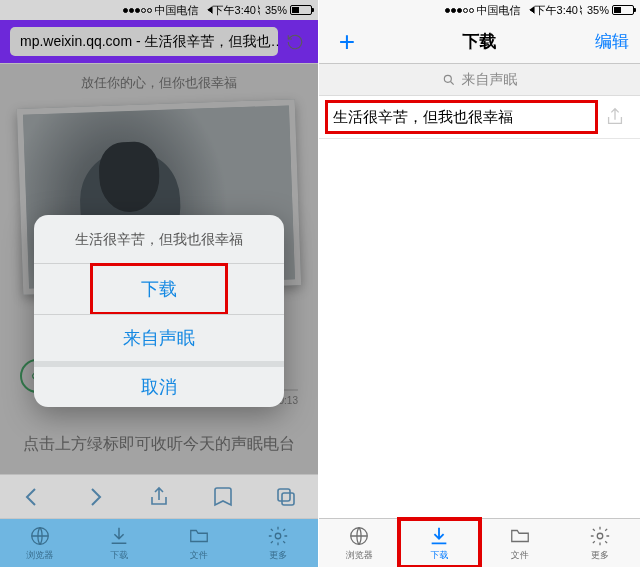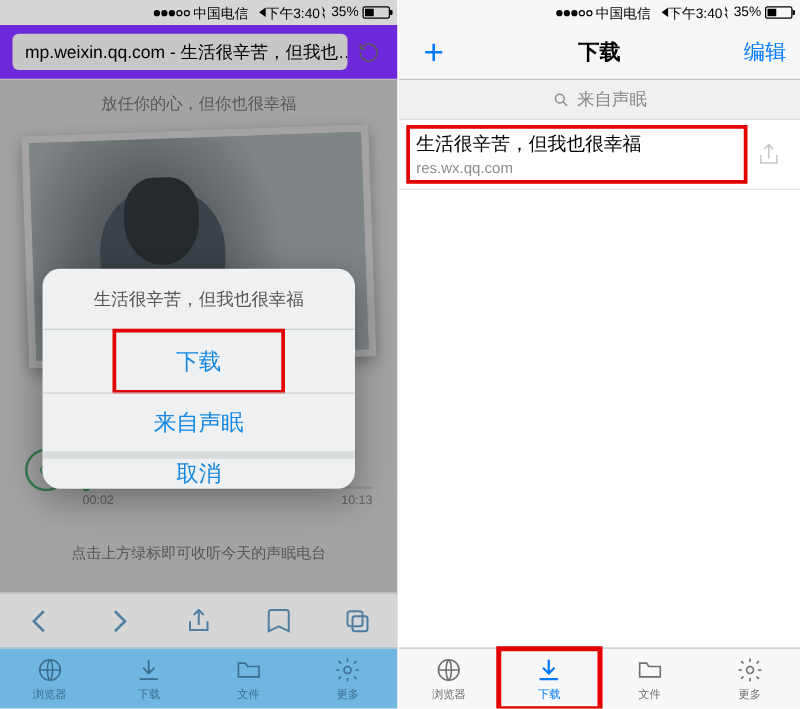--- a/index.html
+++ b/index.html
@@ -37,28 +37,28 @@
   .photo::after{content:"";position:absolute;left:28%;top:18%;width:60px;height:70px;background:#3a4248;border-radius:40% 40% 50% 50%;box-shadow:0 30px 0 20px #5d6a71}
   .badge{position:absolute;left:10px;bottom:6px;background:#e24a46;color:#fff;font-size:11px;padding:2px 6px;border-radius:2px}
   .audio{display:flex;align-items:center;gap:12px;margin:56px 20px 0}
   .aplay{width:34px;height:34px;border:2px solid #52c27b;border-radius:50%;display:flex;align-items:center;justify-content:center;color:#52c27b;font-size:15px}
   .ainfo{flex:1}
   .at{font-size:14px;color:#333}
   .as{font-size:11px;color:#9a9a9a;margin-top:2px}
   .prog{height:2px;background:#e3e3e3;margin:8px 0 4px;position:relative}
   .prog i{position:absolute;left:0;top:-2px;width:6px;height:6px;border-radius:50%;background:#52c27b}
   .times{display:flex;justify-content:space-between;font-size:10px;color:#9a9a9a}
-  .tip{font-size:12px;color:#8a8a8a;text-align:center;margin-top:28px}
+  .tip{font-size:16px;color:#8a8a8a;text-align:center;margin-top:28px}
   
   .mask{position:absolute;top:64px;left:0;right:0;bottom:49px;background:rgba(0,0,0,.22)}
   .sheet{position:absolute;left:34px;right:34px;top:215px;background:#eef0f1;border-radius:14px;overflow:hidden;box-shadow:0 8px 30px rgba(0,0,0,.35)}
   .sh-title{text-align:center;font-size:14px;color:#555;padding:16px 12px 14px;font-weight:500}
   .sh-div{height:1px;background:#cfd1d2}
   .sh-item{height:46px;display:flex;align-items:center;justify-content:center;font-size:18px;color:#1488e2}
-  .sh-cancel{height:30px;display:flex;align-items:center;justify-content:center;font-size:18px;color:#1488e2;border-top:6px solid #d9dcdd}
+  .sh-cancel{height:46px;display:flex;align-items:center;justify-content:center;font-size:18px;color:#1488e2;border-top:6px solid #d9dcdd}
   .hl-red{border:3px solid #e20000;margin:-1px 56px}
   
   .search{height:32px;margin:0;background:#f0f0f0;display:flex;align-items:center;justify-content:center;gap:6px;font-size:14px;color:#8a8a8a;border-bottom:1px solid #dcdcdc}
   .dlrow{display:flex;align-items:center;padding:10px 14px;border-bottom:1px solid #e6e6e6;position:relative}
   .dlrow .meta{flex:1}
   .dlt{font-size:15px;color:#000;font-weight:500}
   .dld{font-size:12px;color:#8e8e8e;margin-top:2px}
   .share{width:22px;height:22px;color:#c8c8c8}
   .hl-red2{position:absolute;left:6px;right:42px;top:4px;bottom:4px;border:3px solid #e20000;pointer-events:none}
   
@@ -245,21 +245,20 @@
   <div class="search">
     <svg viewBox="0 0 24 24" width="14" height="14" fill="none" stroke="currentColor" stroke-width="2">
         <circle cx="10" cy="10" r="6"></circle>
         <path d="M20 20l-5-5"></path>
       </svg>
     <span>来自声眠</span>
   </div>
   <div class="dlrow">
     <div class="meta">
       <div class="dlt">生活很辛苦，但我也很幸福</div>
-      <div class="dld">res.wx.qq.com</div>
     </div>
     <span class="share">
       <svg viewBox="0 0 24 24" width="22" height="22" fill="none" stroke="currentColor" stroke-width="1.4">
           <path d="M12 3v12M8 7l4-4 4 4M5 12v7h14v-7"></path>
         </svg>
     </span>
     <div class="hl-red2"></div>
   </div>
 
   <div class="tabbar white">

